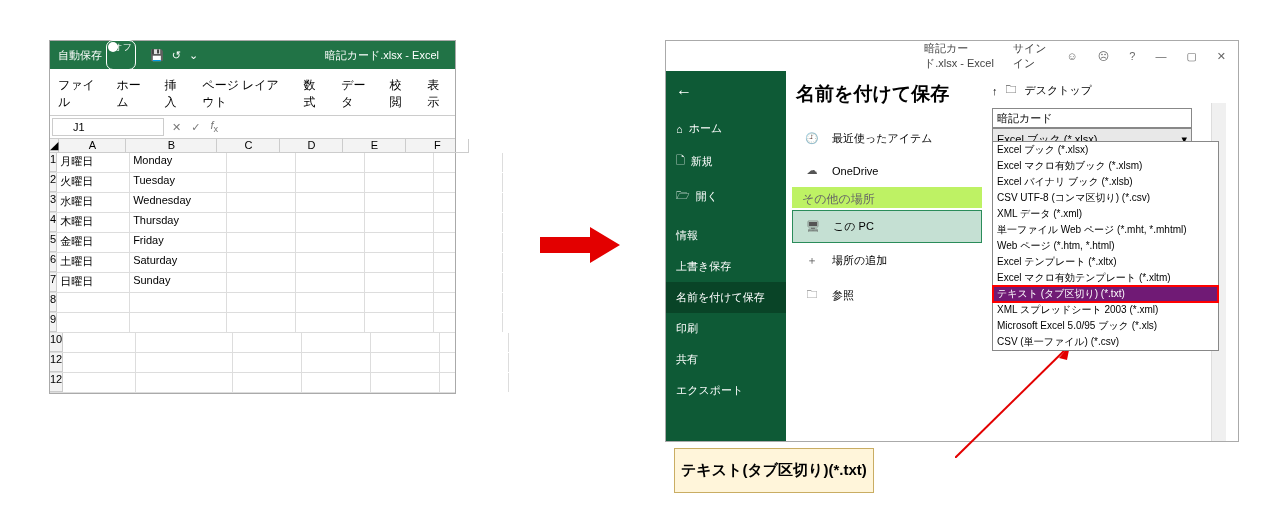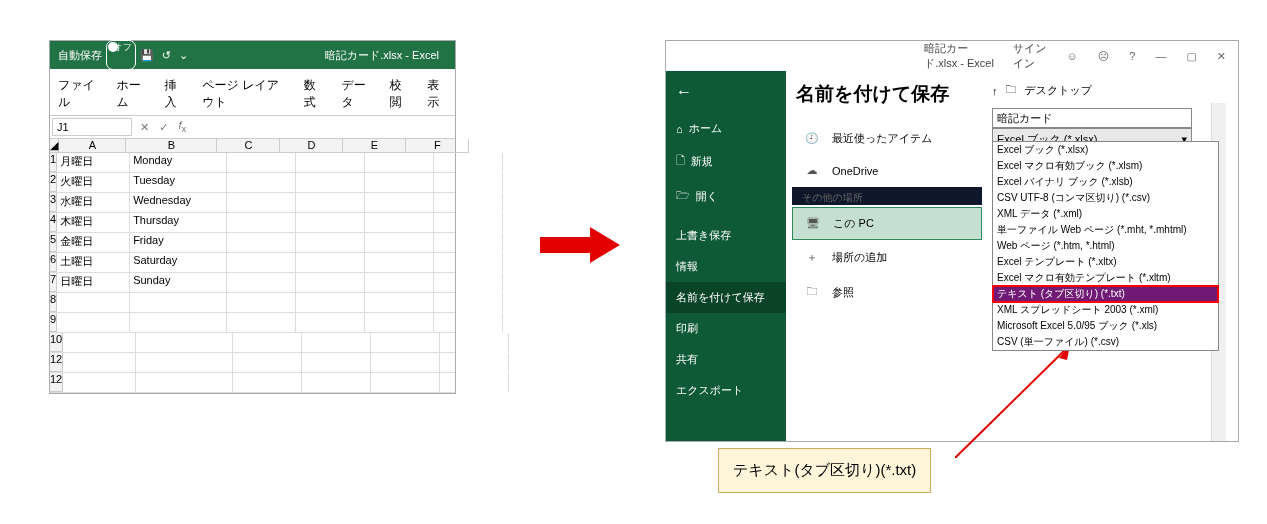--- a/index.html
+++ b/index.html
@@ -29,20 +29,21 @@
   height: 28px;
   padding: 0 8px;
 }
 .autosave-label { margin-right: 4px; }
 .autosave-toggle {
   display: inline-block;
   width: 30px; height: 30px;
   border: 1px solid #fff;
   border-radius: 7px;
   position: relative;
+  margin-right: 10px;
   font-size: 9px;
   text-align: right;
   padding-right: 3px;
   line-height: 13px;
   box-sizing: border-box;
 }
 .autosave-toggle::before {
   content: "";
   position: absolute;
   left: 1px; top: 1px;
@@ -52,32 +53,33 @@
 }
 .titlebar .tb-icon { margin: 0 4px; }
 .titlebar .title-text { margin-left: auto; margin-right: 8px; }
 .ribbon-tabs {
   background: #fff;
   display: flex;
   padding: 4px 4px 0 4px;
   gap: 10px;
   font-size: 12px;
   border-bottom: 1px solid #ccc;
+  font-family: Liberation Serif, serif;
 }
 .ribbon-tabs span { padding: 4px 4px; cursor: pointer; }
 
 .namebox-row {
   display: flex;
   border-bottom: 1px solid #ccc;
   align-items: center;
 }
 .namebox {
   width: 70px;
   border: 1px solid #ccc;
-  padding: 2px 4px;
+  padding: 2px 20px;
   margin: 2px;
 }
 .fx-icons { display: flex; gap: 6px; align-items: center; padding: 0 4px; color: #777; }
 .fx-icons span { padding: 0 2px; }
 
 .grid { width: 100%; }
 .header-row { display: flex; background: #f3f3f3; }
 .rownum-col { width: 26px; border-right: 1px solid #ccc; border-bottom: 1px solid #ccc; text-align: center; background: #f3f3f3; }
 .col-head { flex: 0 0 62px; border-right: 1px solid #ccc; border-bottom: 1px solid #ccc; text-align: center; }
 .col-A { flex: 0 0 66px; }
@@ -146,21 +148,21 @@
 .bs-mid {
   width: 190px;
   padding: 10px 6px;
 }
 .bs-mid h2 { margin: 0 0 16px 4px; font-size: 19px; font-weight: 600; }
 .loc-item {
   display: flex; align-items: center; gap: 10px;
   padding: 8px 10px; margin: 2px 0;
 }
 .loc-item.selected { background: #c5e0d3; border: 1px solid #2a8c5a; }
-.loc-group-label { font-size: 10px; color: #666; padding: 4px 10px 0; background: #0f172a; }
+.loc-group-label { font-size: 12px; color: #666; padding: 4px 10px 0; background: #bef264; }
 .loc-icon { width: 20px; text-align: center; color: #555; }
 .bs-right {
   width: 230px;
   padding: 10px 4px;
   position: relative;
 }
 .dest-row { display: flex; align-items: center; gap: 8px; margin-bottom: 8px; }
 .filename-input {
   width: 190px;
   border: 1px solid #888;
@@ -197,27 +199,27 @@
   position: absolute;
   right: 0; top: 32px; bottom: 0;
   width: 14px;
   background: #f0f0f0;
   border-left: 1px solid #ddd;
 }
 
 
 .callout {
   position: absolute;
-  left: 718px;
+  left: 674px;
   top: 448px;
   background: #fff5da;
   border: 1px solid #c9ad63;
-  padding: 12px 14px;
+  padding: 12px 6px;
   font-size: 15px;
-  font-weight: 400;
+  font-weight: 700;
 }
 .callout-line {
   position: absolute;
   left: 955px;
   top: 340px;
   width: 130px;
   height: 118px;
   pointer-events: none;
 }
 </style>
@@ -399,24 +401,24 @@
       <div class="bs-item">
           <span>🗋</span>
           <span>新規</span>
         </div>
       <div class="bs-item">
           <span>🗁</span>
           <span>開く</span>
         </div>
       <div class="bs-sep"></div>
       <div class="bs-item">
+          <span>情報</span>
+        </div>
+      <div class="bs-item">
           <span>上書き保存</span>
-        </div>
-      <div class="bs-item">
-          <span>情報</span>
         </div>
       <div class="bs-item active">
           <span>名前を付けて保存</span>
         </div>
       <div class="bs-item">
           <span>印刷</span>
         </div>
       <div class="bs-item">
           <span>共有</span>
         </div>

